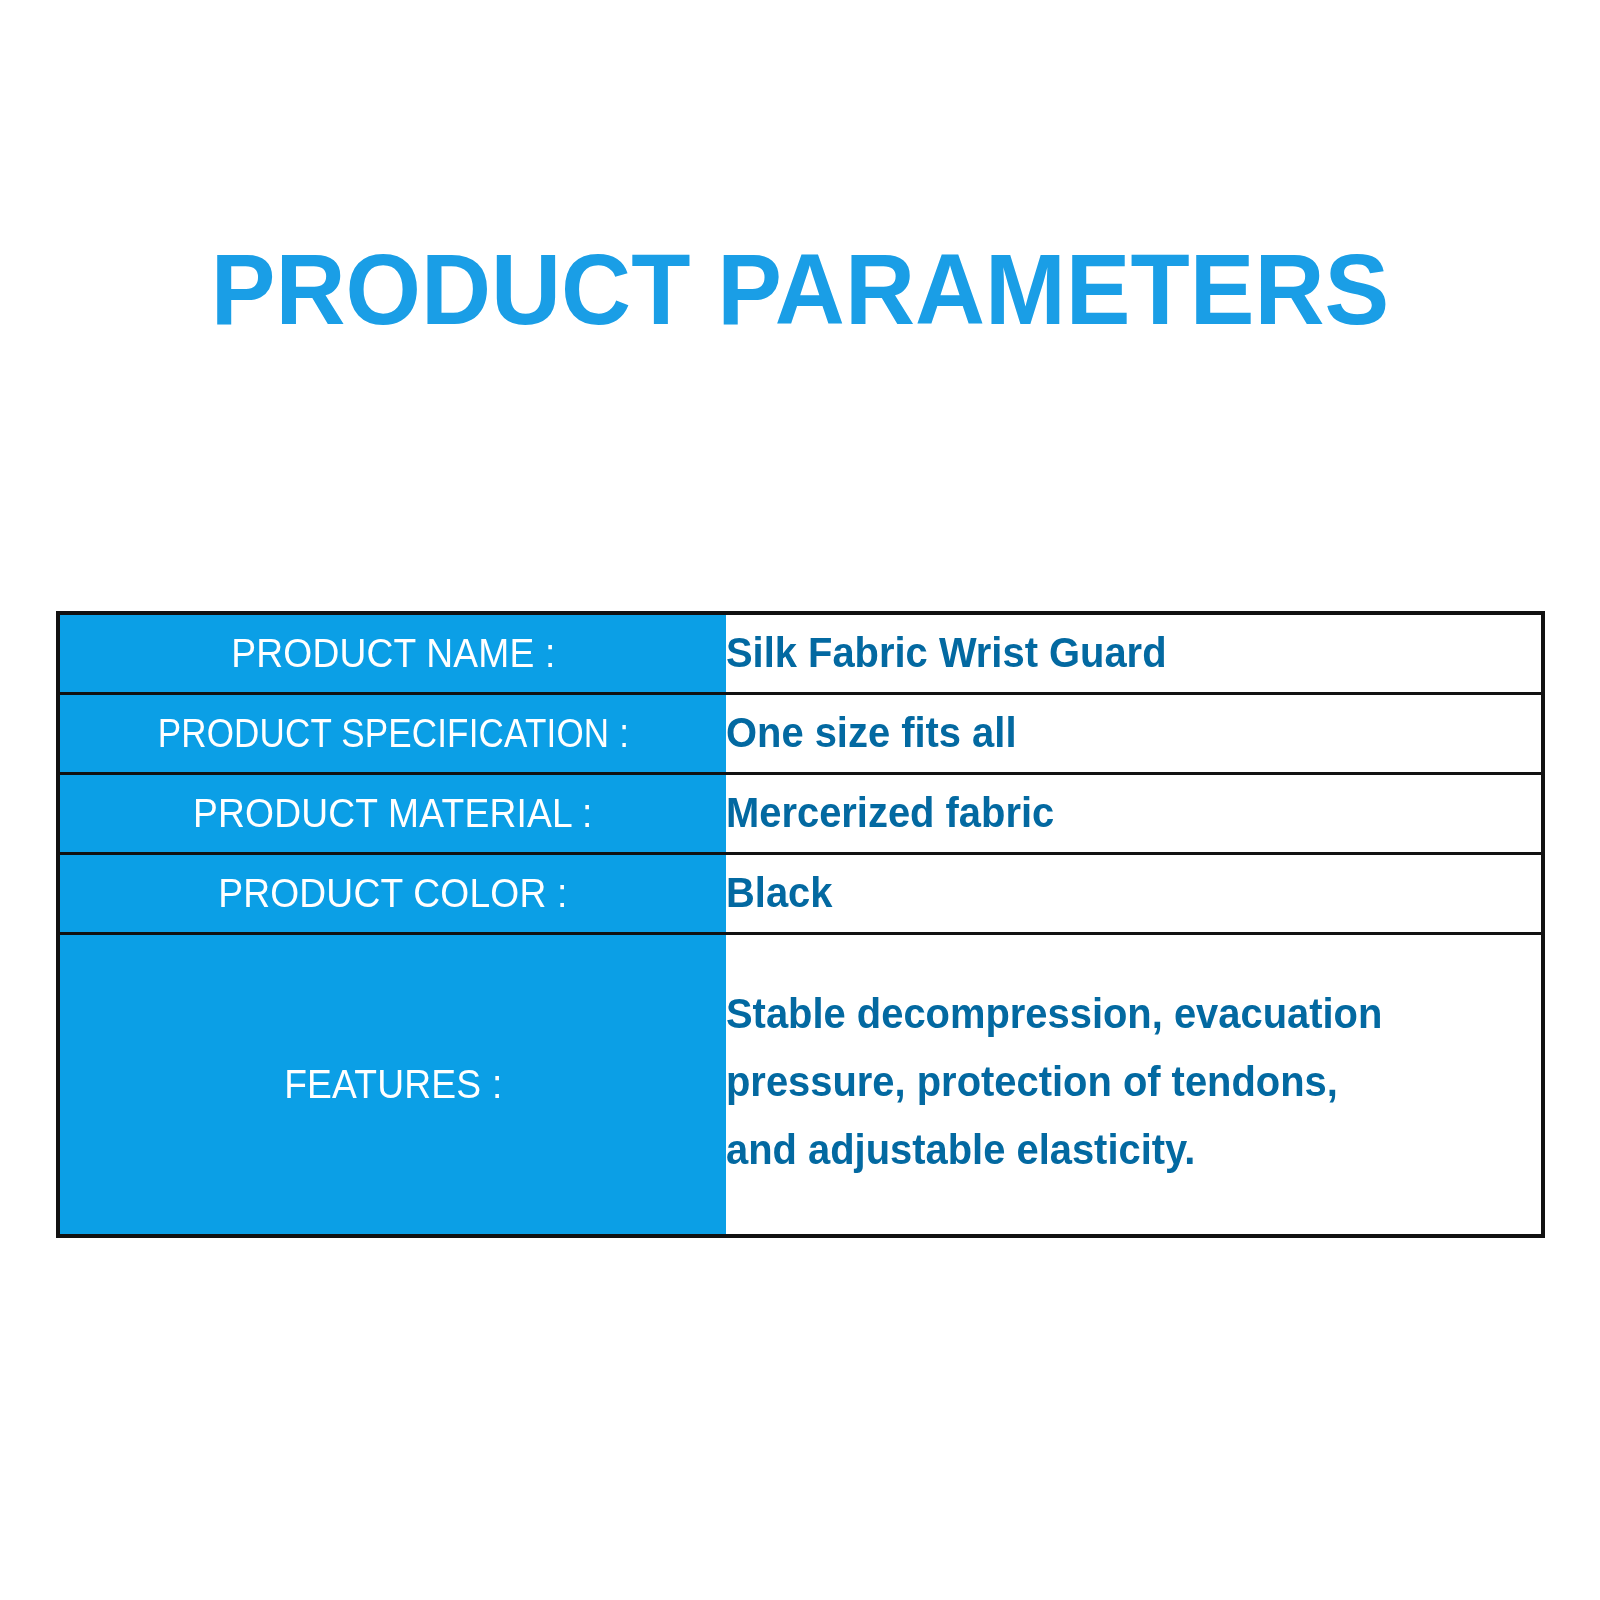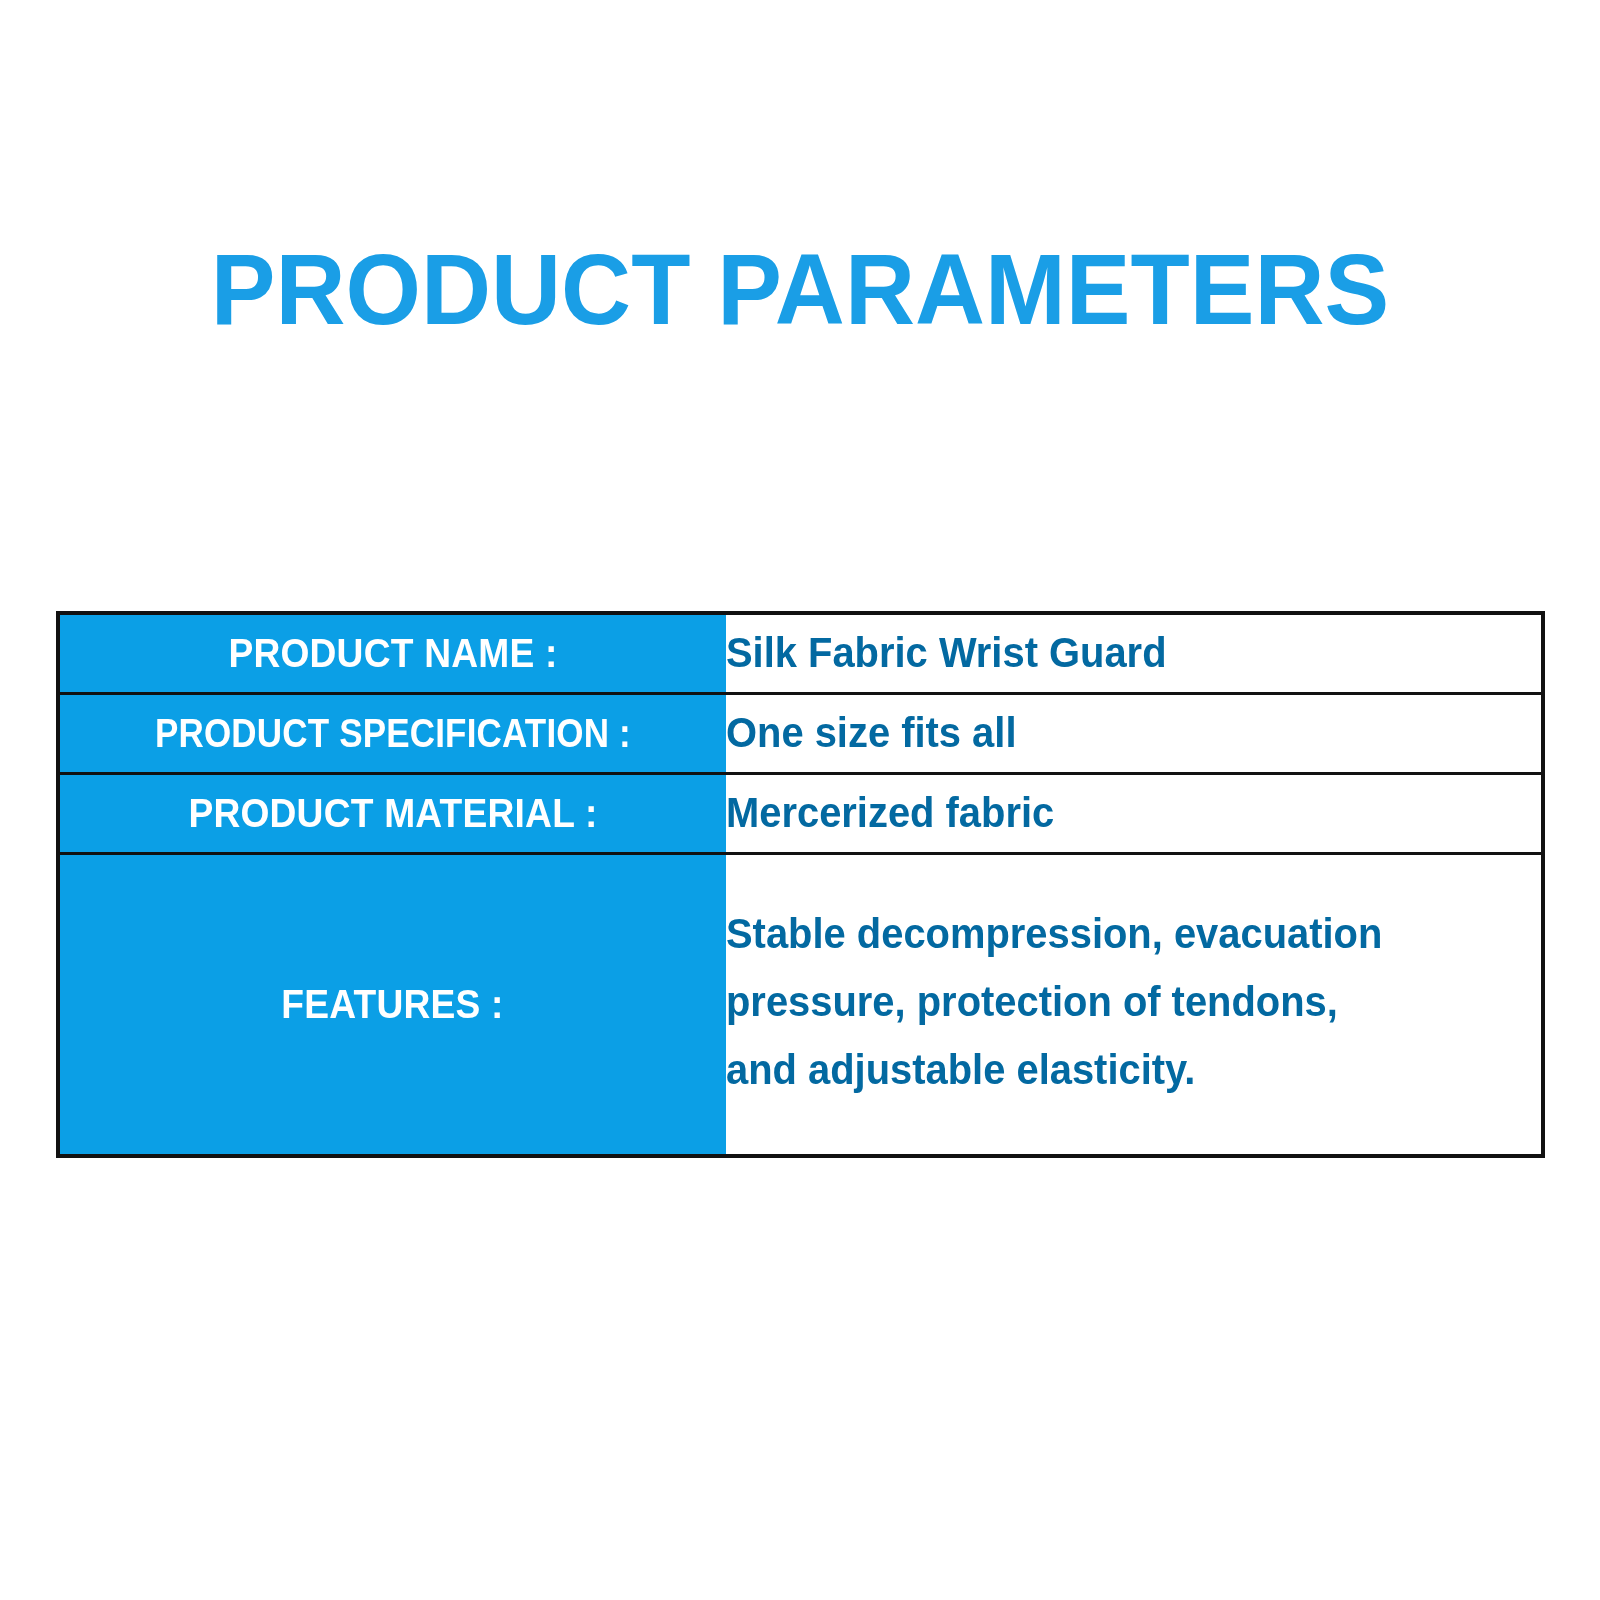--- a/index.html
+++ b/index.html
@@ -58,21 +58,21 @@
     border-bottom: 3px solid #111111;
   }
   .spec-table tr:first-child td { border-top: none; }
   .spec-table tr:last-child td  { border-bottom: none; }
 
   .label-cell {
     width: 668px;
     background: #0b9fe6;
     color: #ffffff;
     text-align: center;
-    font-weight: bold;
+    font-weight: normal;
     font-size: 40px;
     line-height: 44px;
     letter-spacing: 0.2px;
     white-space: nowrap;
     padding: 0 4px;
     box-sizing: border-box;
   }
   .label-cell .lbl {
     display: inline-block;
     transform: scaleX(0.93);
@@ -146,20 +146,28 @@
 
       <tr class="row-standard">
         <td class="label-cell">
           <span class="lbl">PRODUCT MATERIAL :</span>
         </td>
         <td class="value-cell">
           <span class="val">Mercerized fabric</span>
         </td>
       </tr>
 
+      <tr class="row-standard">
+        <td class="label-cell">
+          <span class="lbl">PRODUCT COLOR :</span>
+        </td>
+        <td class="value-cell">
+          <span class="val">Black</span>
+        </td>
+      </tr>
 
       <tr class="row-features">
         <td class="label-cell">
           <span class="lbl">FEATURES :</span>
         </td>
         <td class="value-cell multiline">
           <span class="line">Stable decompression, evacuation</span>
           <span class="line">pressure, protection of tendons,</span>
           <span class="line">and adjustable elasticity.</span>
         </td>

